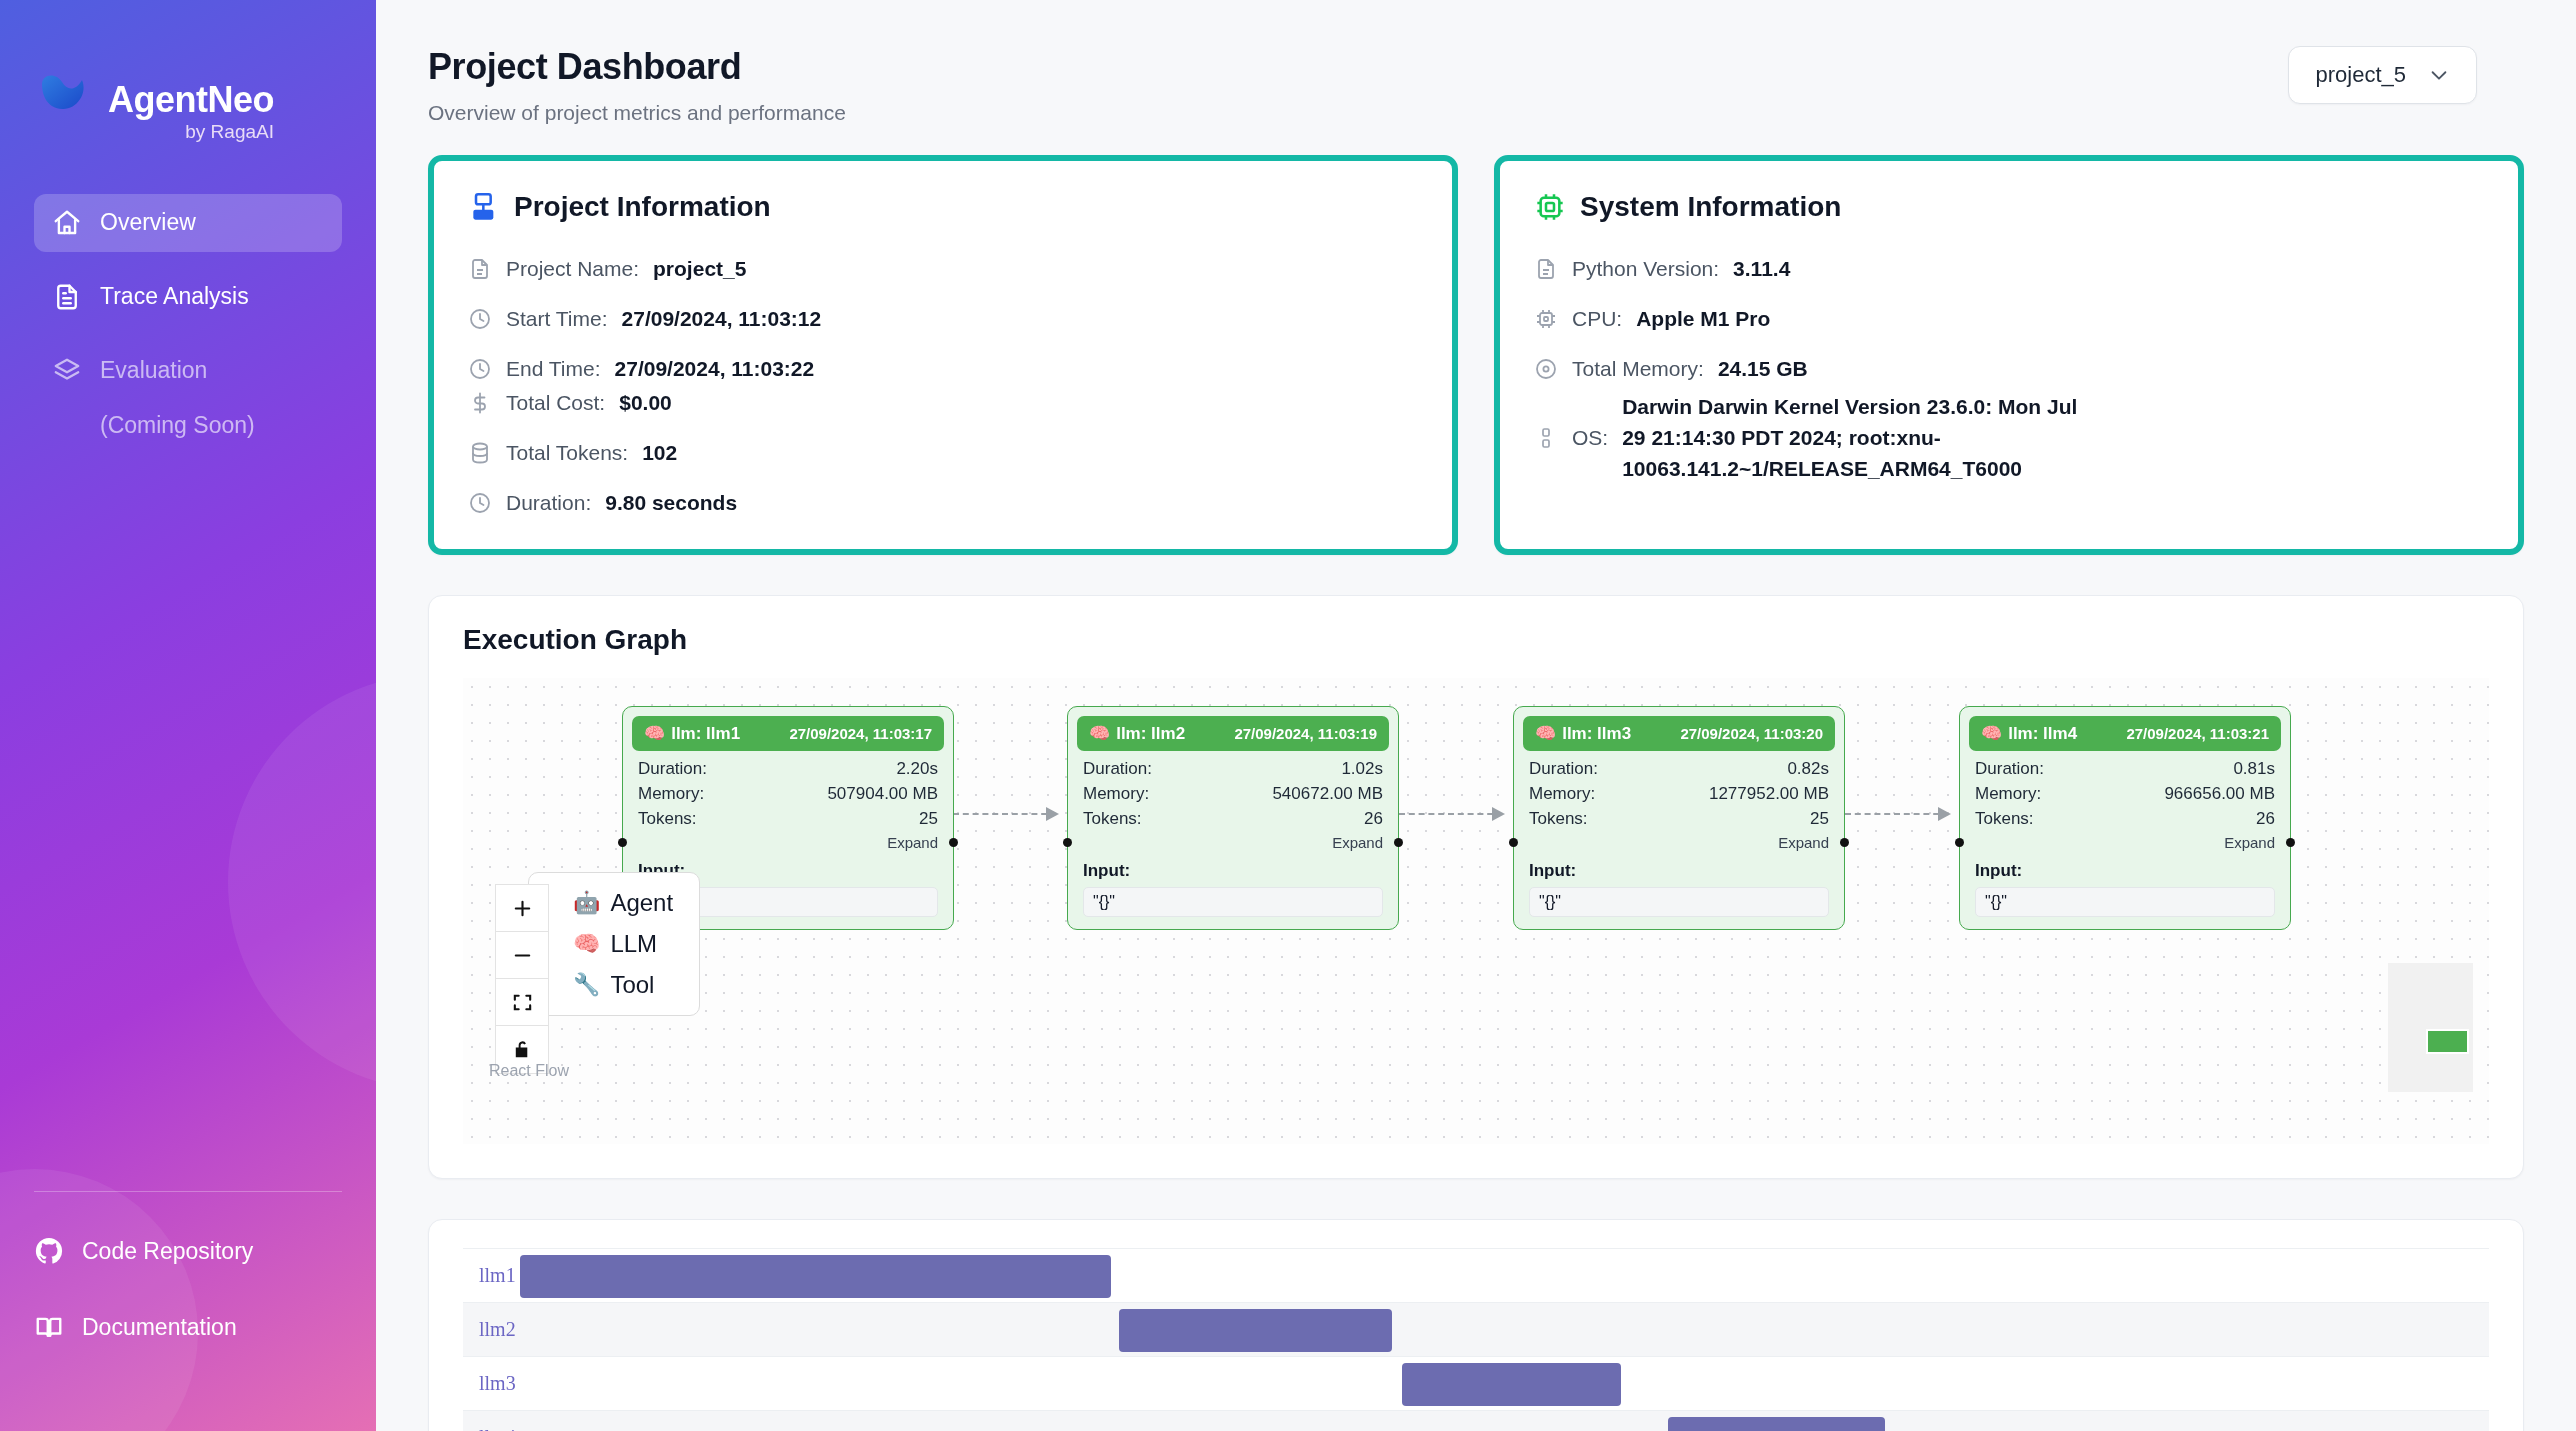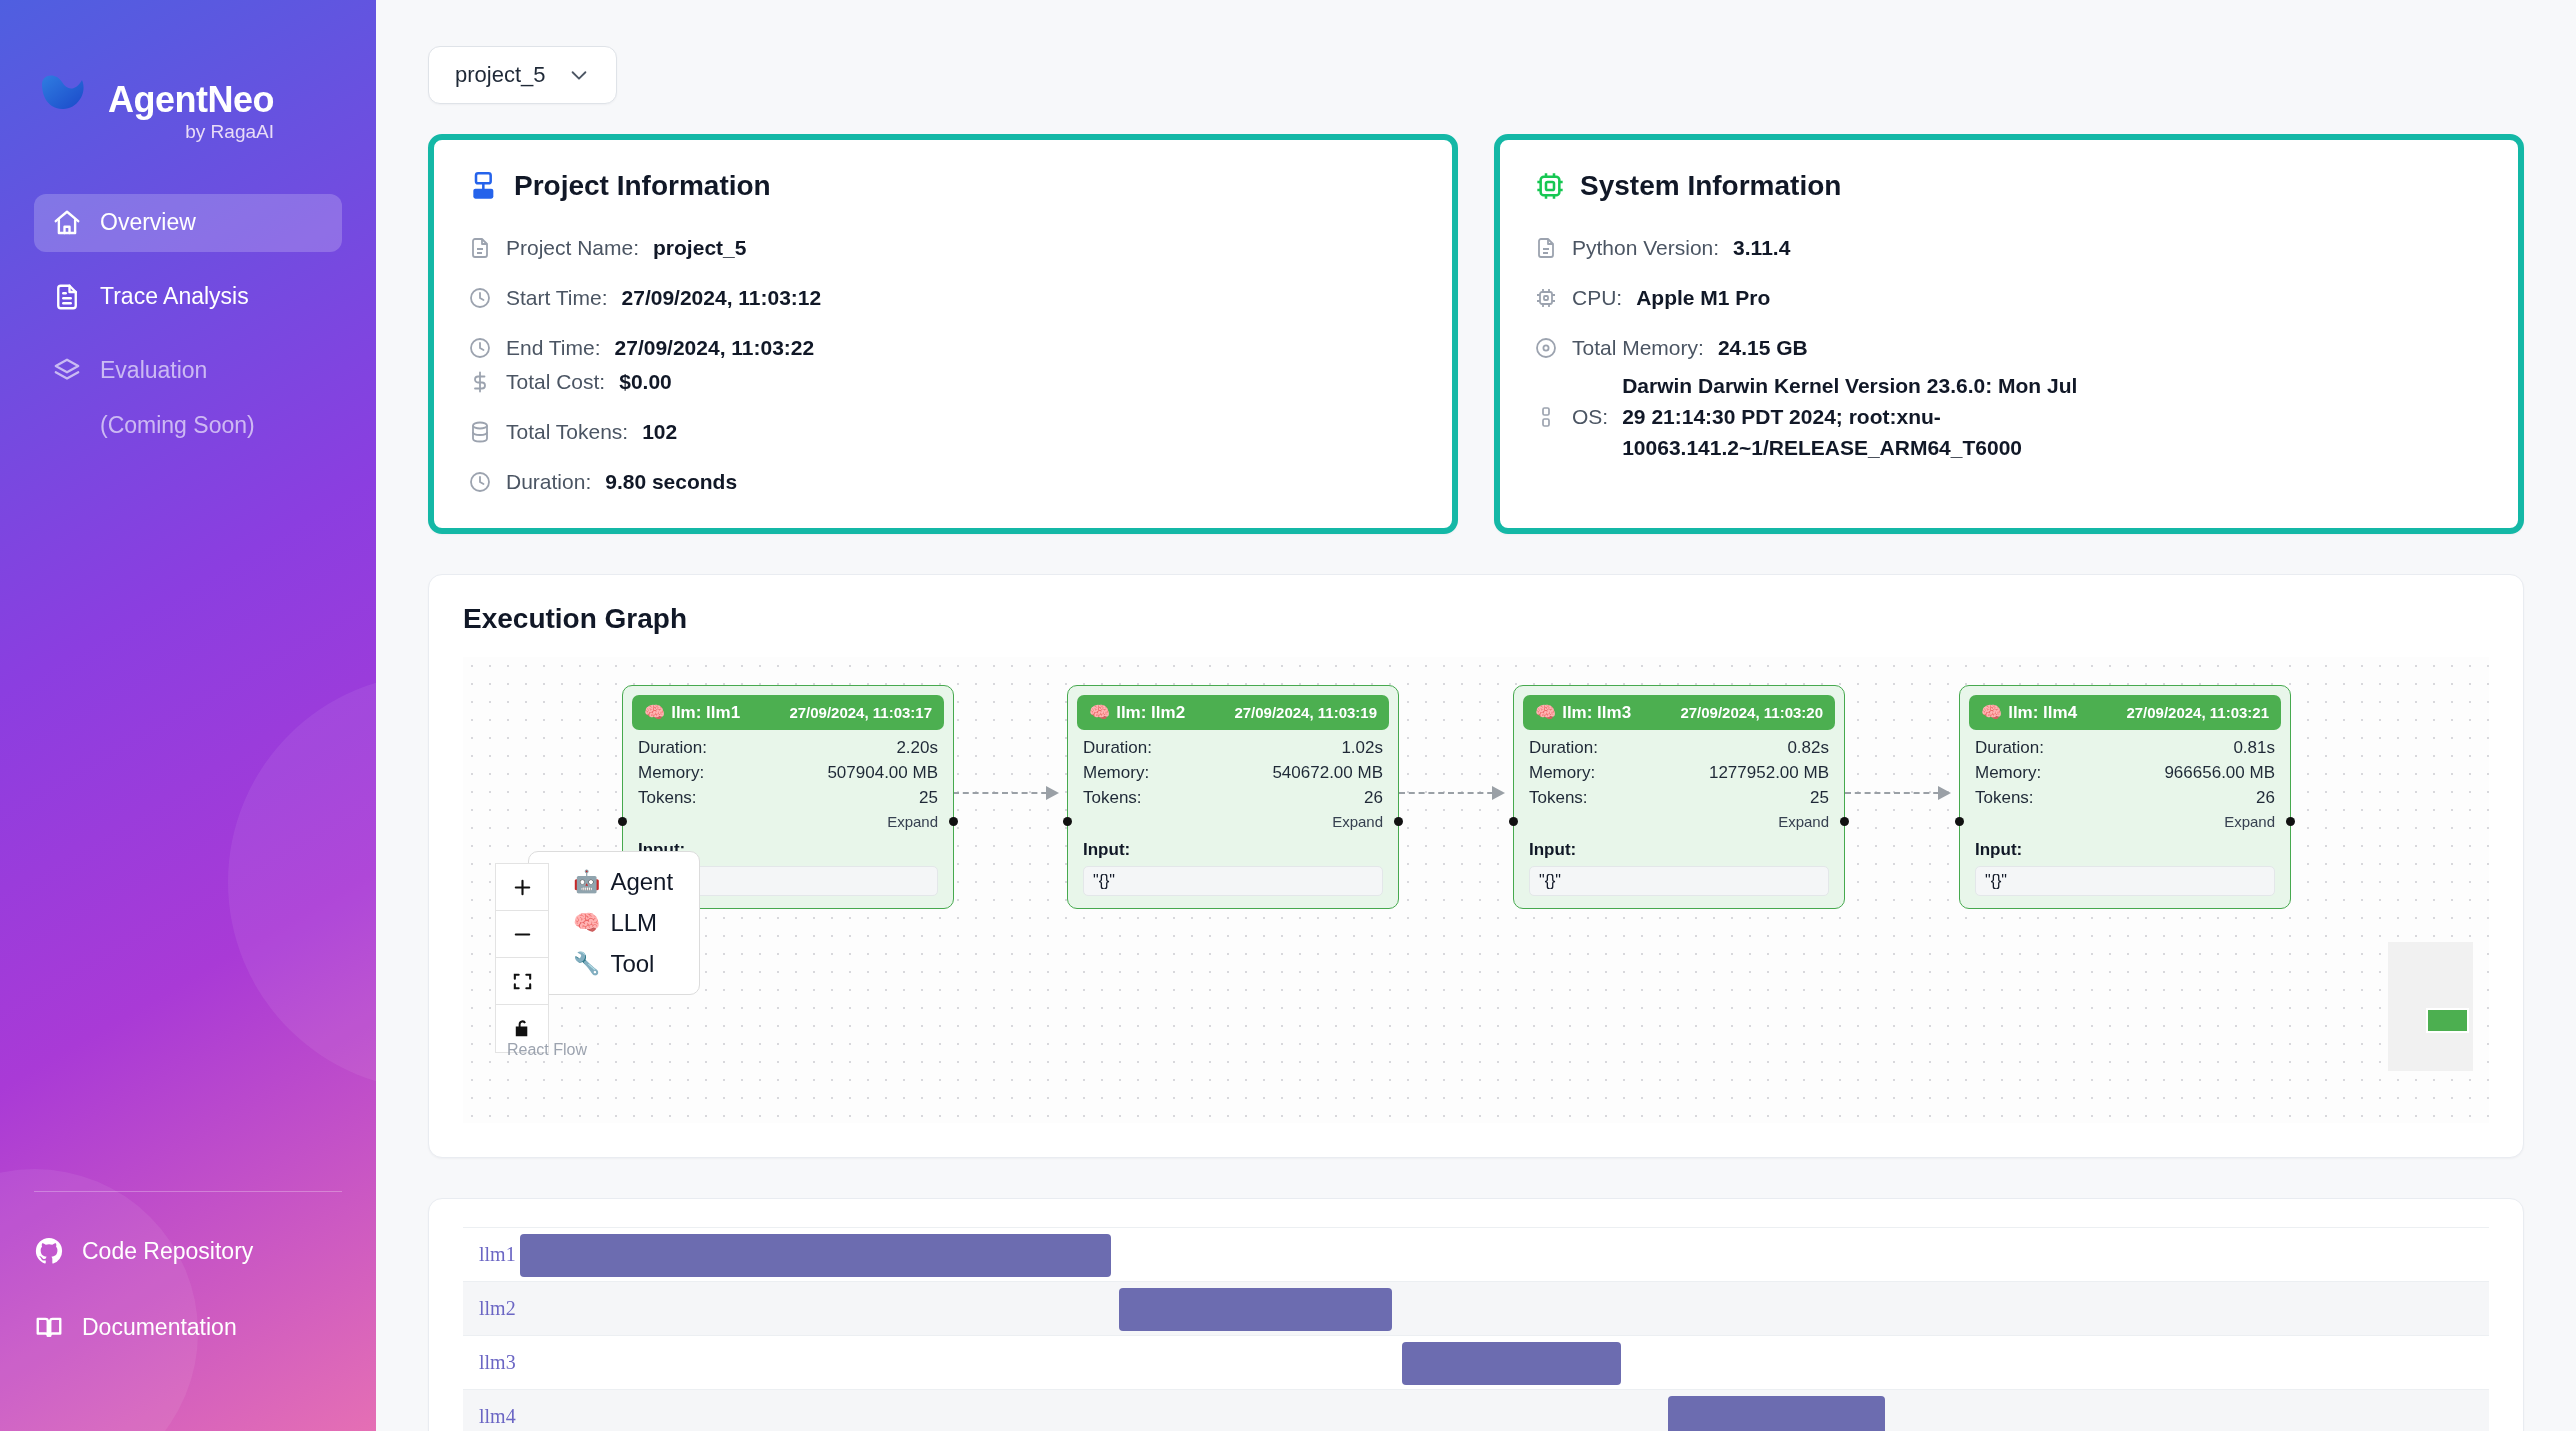--- a/index.html
+++ b/index.html
@@ -152,21 +152,21 @@
   .fc-btn svg { width: 23px; height: 23px; }
 
   .flow-legend {
     position: absolute; left: 65px; top: 194px; z-index: 5;
     background: #fff; border: 1px solid #dcdcdc; border-radius: 10px;
     padding: 16px 26px 16px 44px;
     display: flex; flex-direction: column; gap: 13px;
   }
   .legend-item { display: flex; align-items: center; gap: 10px; font-size: 24px; color: #111827; }
   .legend-item .lemoji { font-size: 22px; }
-  .flow-attr { position: absolute; left: 44px; top: 384px; font-size: 16px; color: #9ca3af; z-index: 7; }
+  .flow-attr { position: absolute; left: 26px; top: 384px; font-size: 16px; color: #9ca3af; z-index: 7; }
 
   .minimap {
     position: absolute; right: 16px; bottom: 52px; width: 85px; height: 129px;
     background: #f1f1f1; z-index: 4;
   }
   .minimap-node {
     position: absolute; left: 38px; bottom: 38px; width: 43px; height: 25px;
     background: #4caf50; border: 2px solid #fff;
   }
 
@@ -260,20 +260,24 @@
           <path d="M12 7.3V19"></path>
         </svg>
         <span>Documentation</span>
       </a>
     </div>
   </aside>
 
   <main class="main">
 
     <div class="topbar">
+      <div>
+        <div class="page-title">Project Dashboard</div>
+        <div class="page-sub">Overview of project metrics and performance</div>
+      </div>
       <div class="project-select">
         <span>project_5</span>
         <svg class="chev" viewBox="0 0 24 24" fill="none" stroke="#4b5563" stroke-width="2" stroke-linecap="round" stroke-linejoin="round">
           <path d="M5 9l7 7 7-7"></path>
         </svg>
       </div>
     </div>
 
     <div class="cards-row">
 

